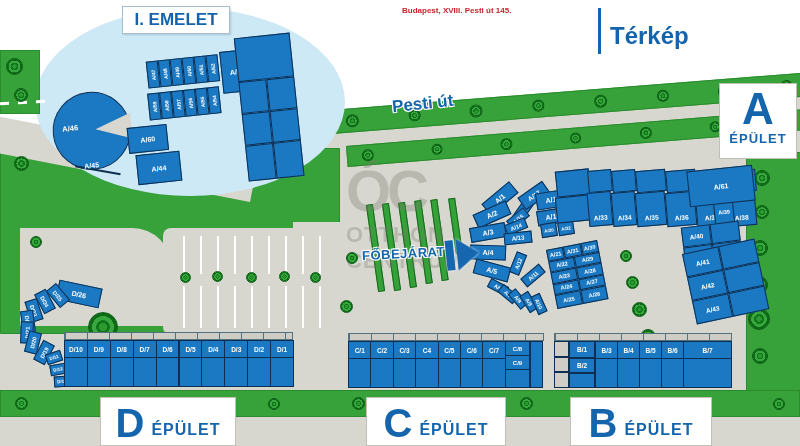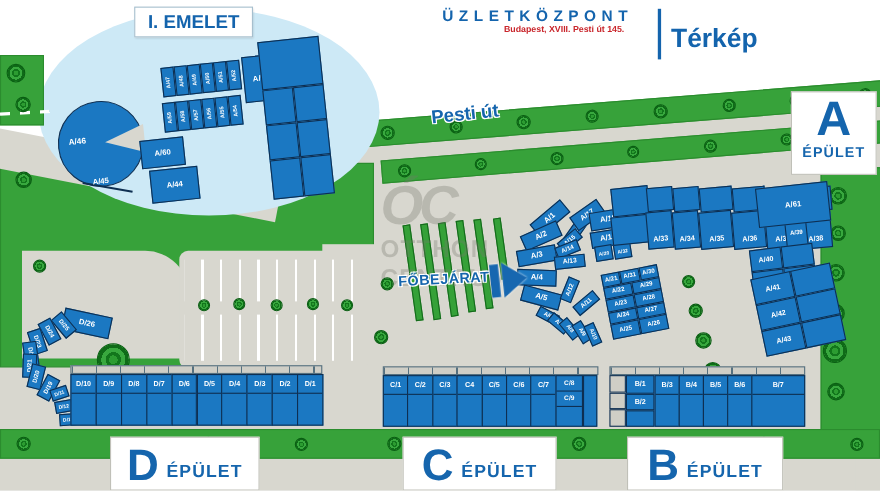--- a/index.html
+++ b/index.html
@@ -12,21 +12,21 @@
   .grass{position:absolute;background:#37a23a;border:1px solid #2b8c2e;z-index:3;}
   .path{position:absolute;background:#d8d7cf;z-index:3;}
   .dash{position:absolute;height:3px;background:repeating-linear-gradient(90deg,#fff 0 9px,transparent 9px 18px);z-index:4;}
   .band{position:absolute;background:#37a23a;border:1px solid #2b8c2e;display:flex;align-items:center;justify-content:space-between;padding:0 14px;transform-origin:left top;z-index:4;}
   .tree{border-radius:50%;background:radial-gradient(circle,#2c9c31 0 20%,#12761c 20% 35%,#38a83e 35% 55%,#0f6b18 55% 70%,#2c9c31 70%);border:1px solid #0a5e13;flex:0 0 auto;}
   .tree.abs{position:absolute;z-index:4;}
   .parkstripes{position:absolute;background:repeating-linear-gradient(90deg,transparent 0 15px,#fff 15px 17px);z-index:4;}
   .drivebar{position:absolute;width:7px;background:#35a138;border:1px solid #156a1c;z-index:4;}
   
   #watermark{position:absolute;left:346px;top:162px;z-index:5;color:rgba(118,118,110,.32);font-weight:800;line-height:1;pointer-events:none;}
-  #watermark .wm-big{font-size:50px;letter-spacing:-4px;font-style:italic;}
+  #watermark .wm-big{font-size:58px;letter-spacing:-4px;}
   #watermark .wm-small{font-size:22px;letter-spacing:1px;margin-top:4px;}
   
   #blob{position:absolute;left:35px;top:8px;width:310px;height:188px;background:#cde9f6;border-radius:50%;z-index:5;}
   #inset{position:absolute;left:40px;top:45px;width:270px;height:150px;transform:rotate(-6deg);z-index:6;}
   
   .unit{position:absolute;background:#1b78c2;border:1px solid #0e2f52;color:#fff;font-weight:700;display:flex;align-items:center;justify-content:center;white-space:nowrap;z-index:10;overflow:visible;}
   .vcell span{display:block;transform:rotate(-90deg);font-size:5px;}
   
   .shoprow{position:absolute;z-index:10;}
   .rowstrip{position:absolute;background:#cfcec6;border:1px solid #55707f;background-image:repeating-linear-gradient(90deg,#55707f 0 1px,transparent 1px 22px);}
@@ -209,21 +209,20 @@
         <div class="unit" style="left: 230px; top: 44px; width: 28px; height: 32px; font-size: 7px; transform: rotate(0deg);"></div>
         <div class="unit" style="left: 202px; top: 76px; width: 28px; height: 32px; font-size: 7px; transform: rotate(0deg);"></div>
         <div class="unit" style="left: 230px; top: 76px; width: 28px; height: 32px; font-size: 7px; transform: rotate(0deg);"></div>
         <div class="unit" style="left: 202px; top: 108px; width: 28px; height: 36px; font-size: 7px; transform: rotate(0deg);"></div>
         <div class="unit" style="left: 230px; top: 108px; width: 28px; height: 36px; font-size: 7px; transform: rotate(0deg);"></div>
       </div>
   </div>
   <div class="label-box" style="left:122px;top:6px;width:108px;height:28px;font-size:17px;">I. EMELET</div>
 
   <div id="logo">
-    <div class="brand-sub">ÜZLETKÖZPONT</div>
     <div class="brand-addr">Budapest, XVIII. Pesti út 145.</div>
   </div>
   <div id="logo-divider"></div>
   <div id="map-tab">Térkép</div>
 
   <div class="street-label" style="left:392px;top:94px;transform:rotate(-6deg);">Pesti út</div>
   <div class="street-label" id="entrance-label" style="left:362px;top:246px;">FŐBEJÁRAT</div>
   <div id="entrance-arrow">
       <span class="bar"></span>
       <span class="tri"></span>

